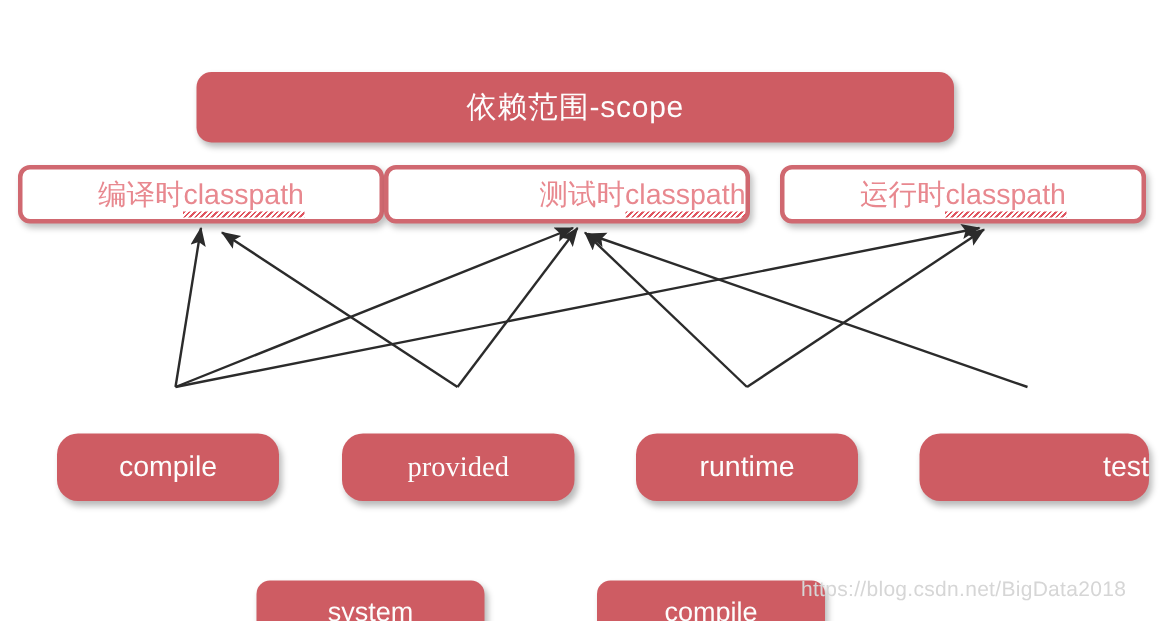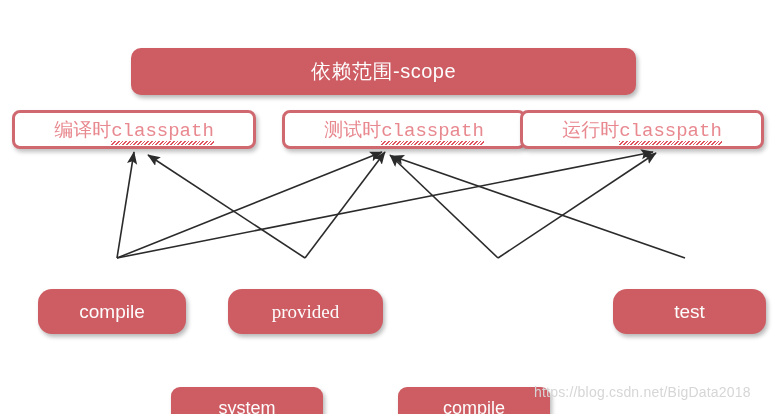--- a/index.html
+++ b/index.html
@@ -66,21 +66,20 @@
   }
   .box-outline .lbl {
     color: #e8888f;
     font-size: 19px;
     white-space: nowrap;
     position: relative;
   }
   .squiggle {
     position: relative;
     display: inline-block;
-    font-family: Liberation Mono, monospace;
   }
   .squiggle::after {
     content: "";
     position: absolute;
     left: 0;
     right: 0;
     bottom: -3px;
     height: 4px;
     background-image:
       repeating-linear-gradient(135deg,
@@ -129,21 +128,21 @@
 
 <div id="canvas">
 
   <div class="box-solid" id="title-box">
     <span class="lbl">依赖范围-scope</span>
   </div>
 
   <div class="box-outline" id="cp-0" style="left: 12px;">
     <span class="lbl"><span>编译时</span><span class="squiggle">classpath</span></span>
   </div>
-  <div class="box-outline" id="cp-1" style="left: 282px;">
+  <div class="box-outline" id="cp-1" style="left: 256px; justify-content: flex-end;">
     <span class="lbl"><span>测试时</span><span class="squiggle">classpath</span></span>
   </div>
   <div class="box-outline" id="cp-2" style="left: 520px;">
     <span class="lbl"><span>运行时</span><span class="squiggle">classpath</span></span>
   </div>
 
   <svg id="arrows" viewBox="0 0 782 414">
     <defs>
       <marker id="ah" markerWidth="9" markerHeight="9" refX="7.5" refY="3.2" orient="auto" markerUnits="strokeWidth">
         <path d="M0,0 L8,3.2 L0,6.4 L1.6,3.2 z" fill="#2b2b2b"></path>
@@ -160,21 +159,24 @@
         <line x1="685" y1="258" x2="392" y2="156" stroke="#2b2b2b" stroke-width="1.6" marker-end="url(#ah)"></line>
       </g>
   </svg>
 
   <div class="box-solid scope-box" id="sb-0" style="left: 38px; width: 148px;">
     <span class="lbl">compile</span>
   </div>
   <div class="box-solid scope-box" id="sb-1" style="left: 228px; width: 155px; font-family: Liberation Serif, serif;">
     <span class="lbl">provided</span>
   </div>
-  <div class="box-solid scope-box" id="sb-3" style="left: 613px; width: 153px;">
+  <div class="box-solid scope-box" id="sb-2" style="left: 424px; width: 148px;">
+    <span class="lbl">runtime</span>
+  </div>
+  <div class="box-solid scope-box" id="sb-3" style="left: 613px; width: 153px; justify-content: flex-end;">
     <span class="lbl">test</span>
   </div>
 
   <div class="box-solid bottom-box" id="bb-0" style="left: 171px; width: 152px;">
     <span class="lbl">system</span>
   </div>
   <div class="box-solid bottom-box" id="bb-1" style="left: 398px; width: 152px;">
     <span class="lbl">compile</span>
   </div>
 

